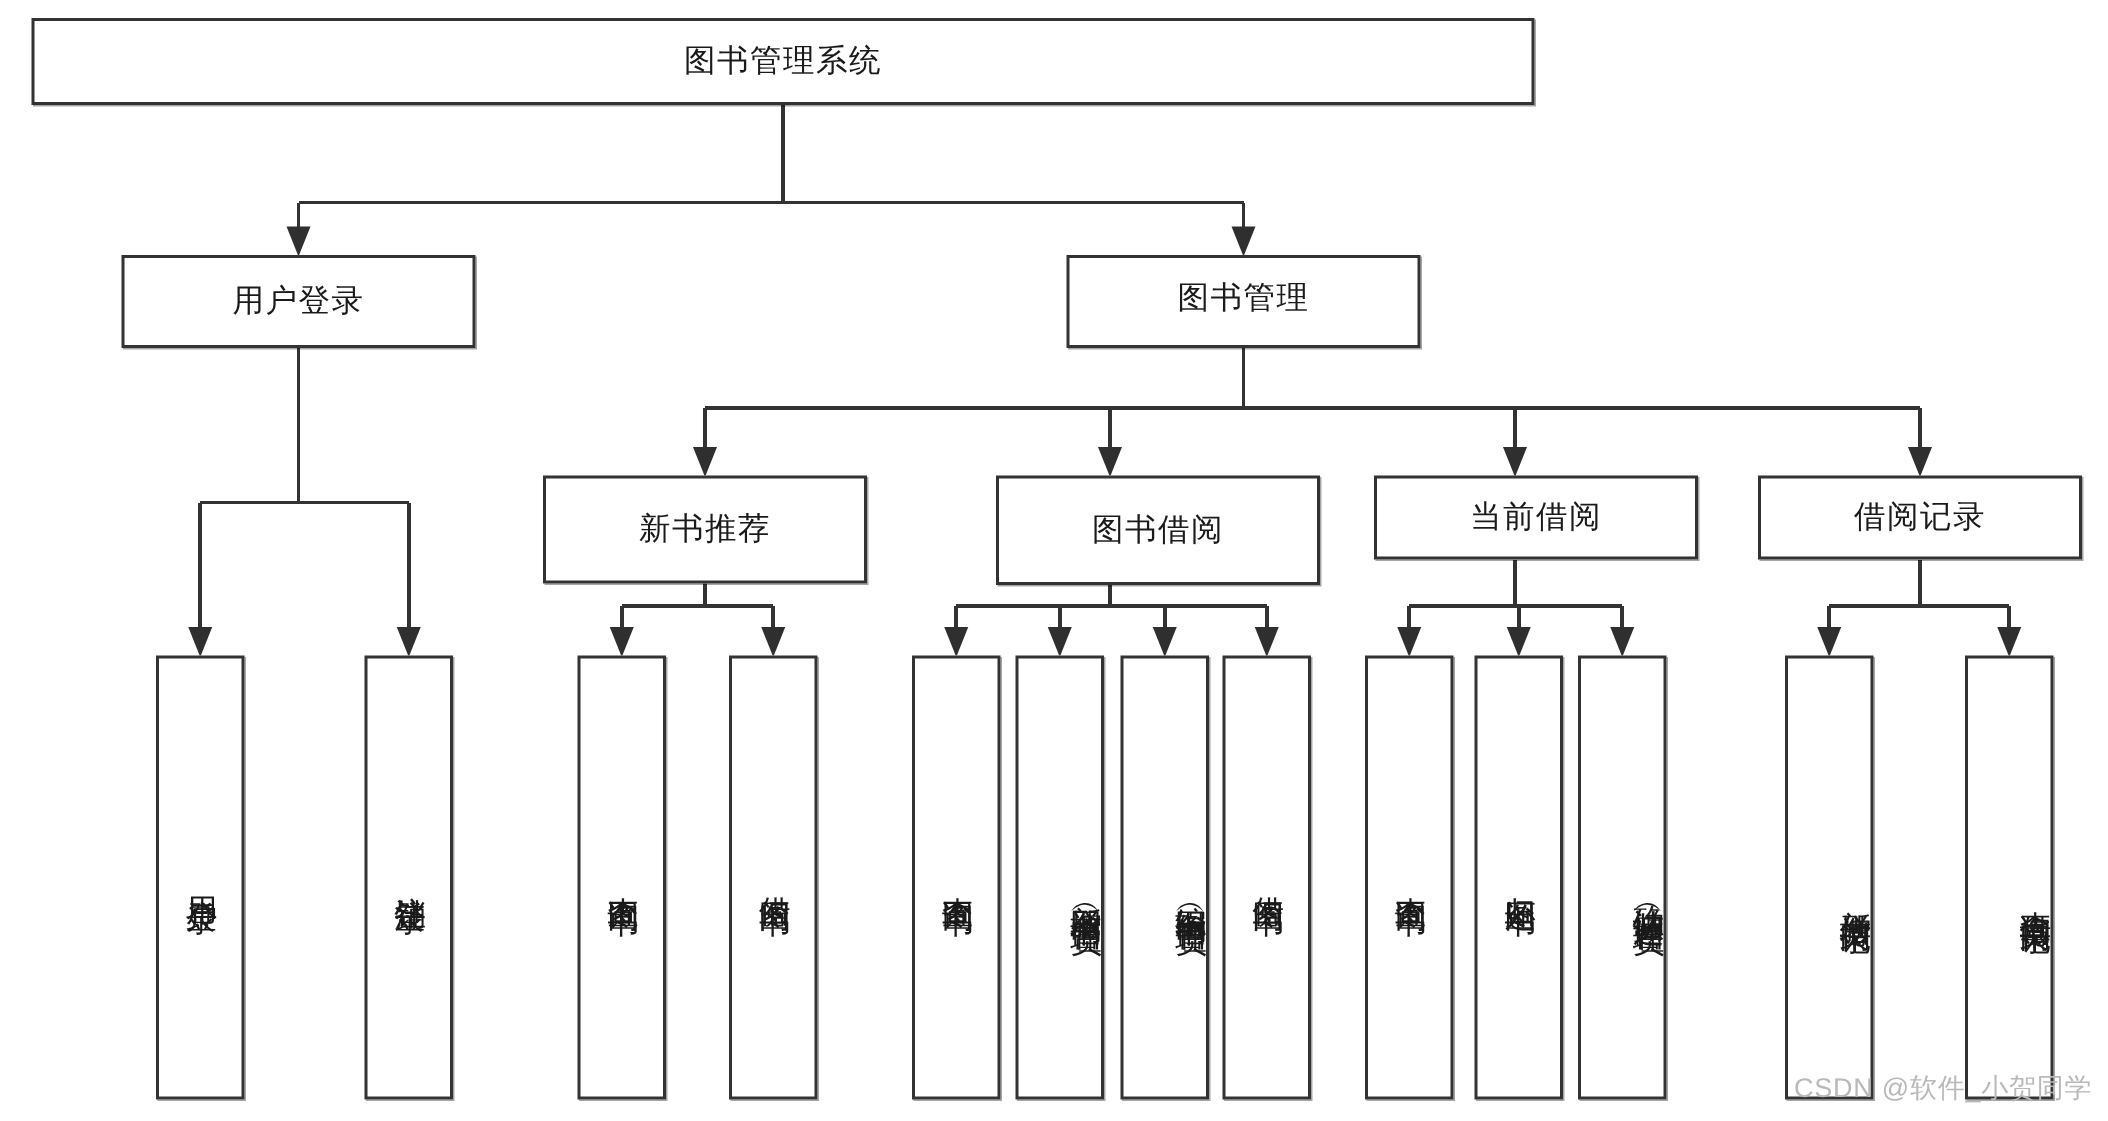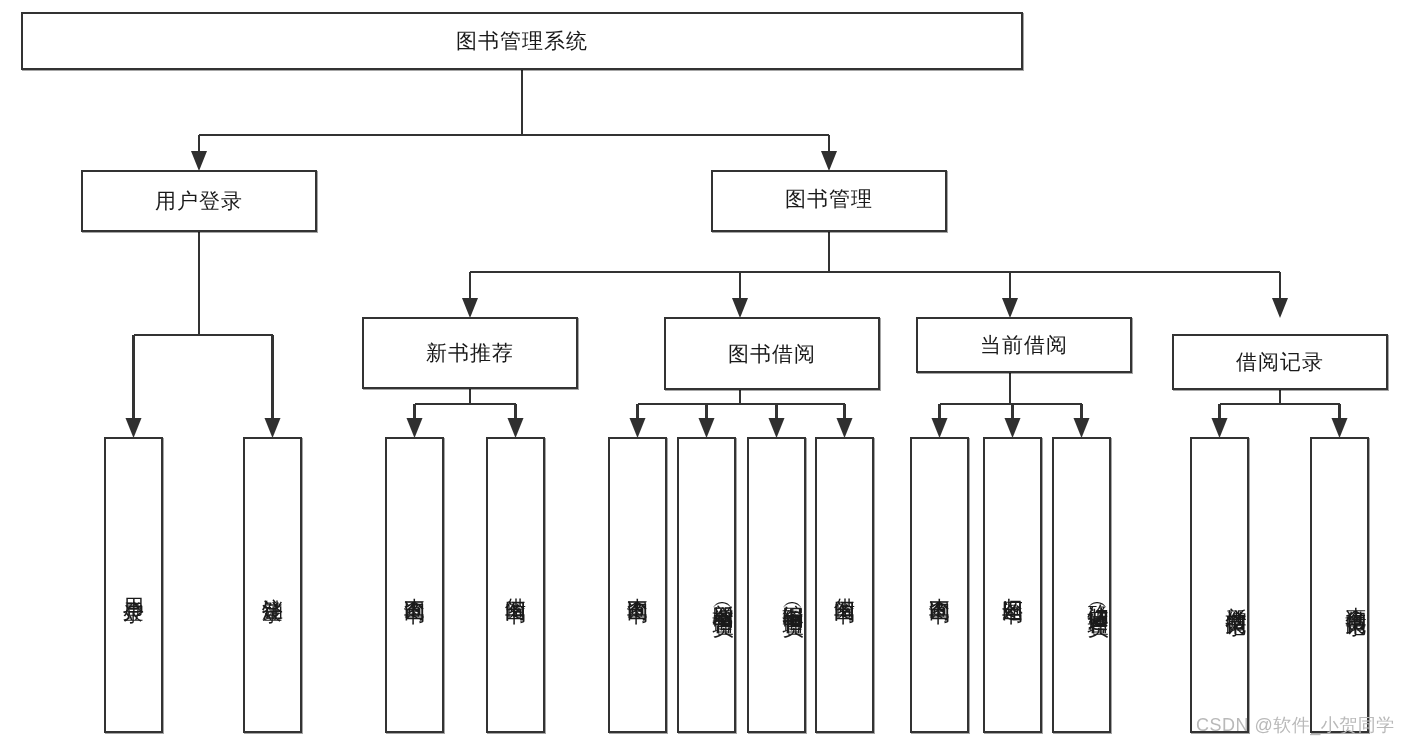--- a/index.html
+++ b/index.html
@@ -121,21 +121,21 @@
       <line x1="1339.5" y1="404" x2="1339.5" y2="419" stroke="#333333" stroke-width="2.5" shape-rendering="crispEdges"></line>
       <polygon points="1331.5,418 1347.5,418 1339.5,438" fill="#2f2f2f"></polygon>
     </svg>
   <div id="nodes">
       <div class="node horiz" style="left: 21px; top: 12px; width: 1002px; height: 58px;">图书管理系统</div>
       <div class="node horiz" style="left: 81px; top: 170px; width: 236px; height: 62px;">用户登录</div>
       <div class="node horiz" style="left: 711px; top: 170px; width: 236px; height: 62px; font-family: Liberation Mono, monospace;">图书管理</div>
       <div class="node horiz" style="left: 362px; top: 317px; width: 216px; height: 72px;">新书推荐</div>
       <div class="node horiz" style="left: 664px; top: 317px; width: 216px; height: 73px;">图书借阅</div>
       <div class="node horiz" style="left: 876px; top: 317px; width: 216px; height: 56px; margin-left: 40px;">当前借阅</div>
-      <div class="node horiz" style="left: 1172px; top: 317px; width: 216px; height: 56px; margin-top: 17px;">借阅记录</div>
+      <div class="node horiz" style="left: 1172px; top: 317px; width: 216px; height: 56px;">借阅记录</div>
       <div class="node vert short" style="left: 104px; top: 437px; width: 59px; height: 296px;">用户登录</div>
       <div class="node vert short" style="left: 243px; top: 437px; width: 59px; height: 296px;">注销登录</div>
       <div class="node vert short" style="left: 385px; top: 437px; width: 59px; height: 296px;">查询图书</div>
       <div class="node vert short" style="left: 486px; top: 437px; width: 59px; height: 296px;">借阅图书</div>
       <div class="node vert short" style="left: 608px; top: 437px; width: 59px; height: 296px;">查询图书</div>
       <div class="node vert" style="left: 677px; top: 437px; width: 59px; height: 296px;">新增图书（管理员）</div>
       <div class="node vert" style="left: 747px; top: 437px; width: 59px; height: 296px;">编辑图书（管理员）</div>
       <div class="node vert short" style="left: 815px; top: 437px; width: 59px; height: 296px;">借阅图书</div>
       <div class="node vert short" style="left: 910px; top: 437px; width: 59px; height: 296px;">查询图书</div>
       <div class="node vert short" style="left: 983px; top: 437px; width: 59px; height: 296px;">归还图书</div>

